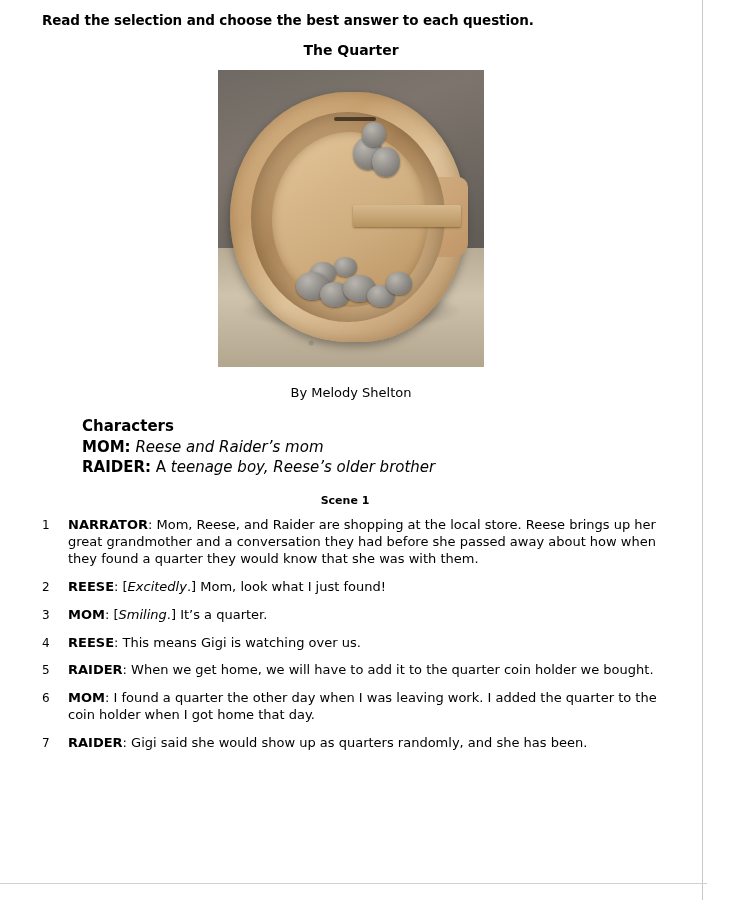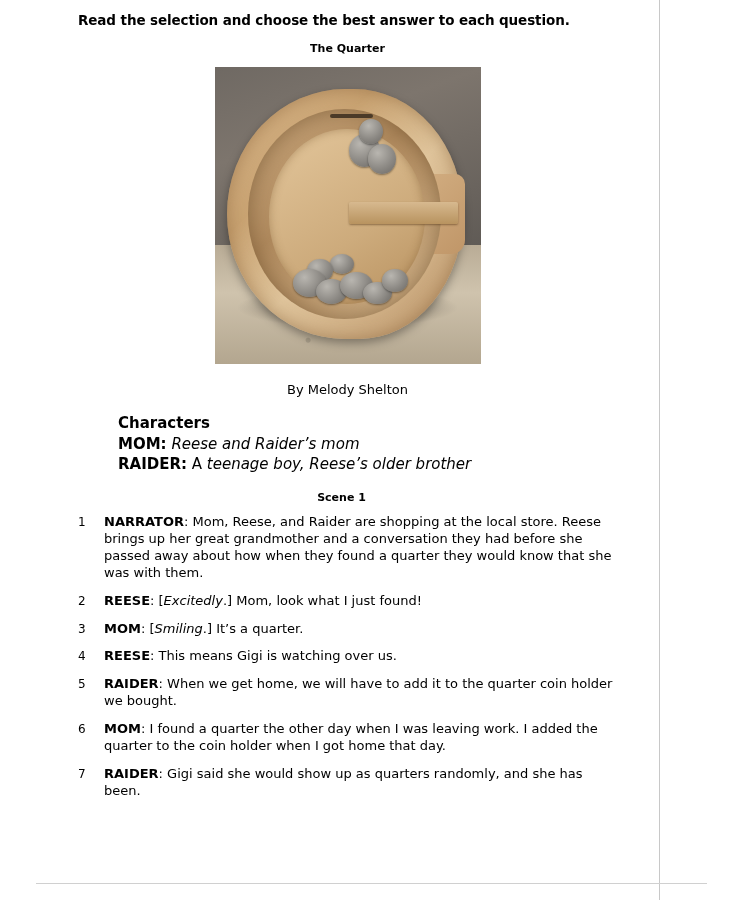--- a/index.html
+++ b/index.html
@@ -10,26 +10,25 @@
   body {
     width: 731px;
     height: 900px;
     font-family: "DejaVu Sans", sans-serif;
     color: #000000;
     overflow: hidden;
     position: relative;
   }
   .page {
     position: relative;
-    width: 624px;
+    width: 703px;
     height: 900px;
     box-sizing: border-box;
     border-right: 1px solid #c8c8c8;
     background: #ffffff;
-    margin-left: 36px;
   }
   .scroll-gutter {
     position: absolute;
     top: 0;
     right: 0;
     width: 24px;
     height: 900px;
     background: #ffffff;
   }
   .content {
@@ -37,21 +36,21 @@
     box-sizing: border-box;
   }
   .instruction {
     font-size: 13.5px;
     font-weight: bold;
     margin: 4px 0 14px 8px;
     letter-spacing: -0.1px;
   }
   .title {
     text-align: center;
-    font-size: 11px;
+    font-size: 14px;
     font-weight: bold;
     margin: 0 0 12px 0;
   }
   .figure {
     width: 266px;
     height: 297px;
     margin: 0 auto;
     position: relative;
     overflow: hidden;
     background: #8b8177;

